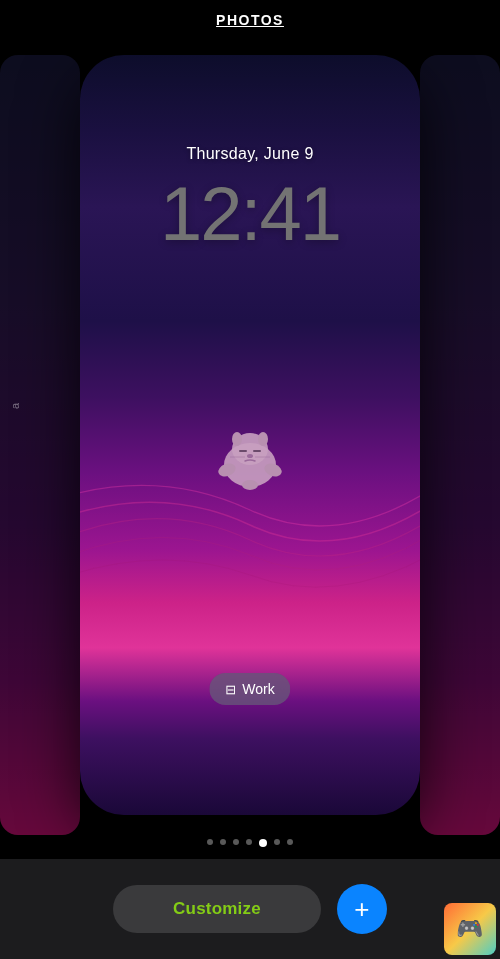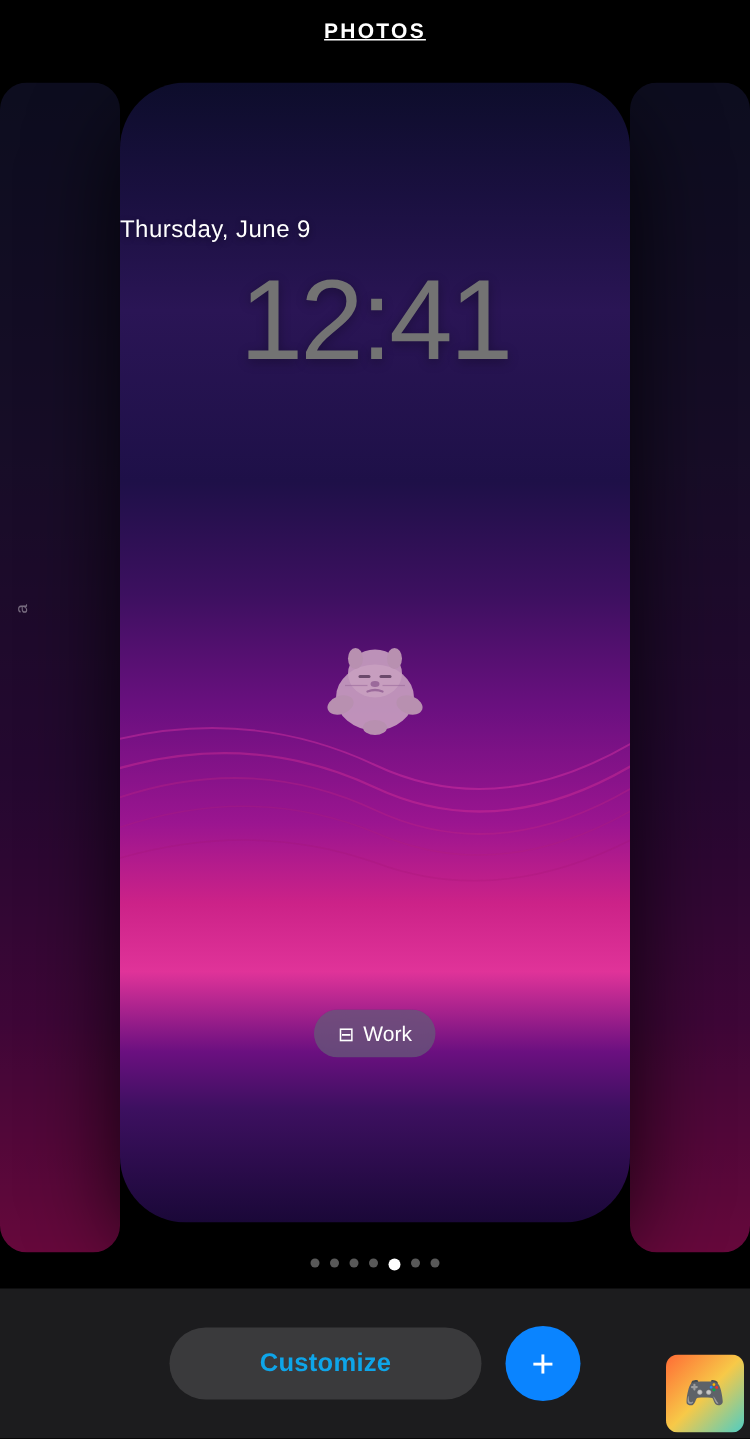--- a/index.html
+++ b/index.html
@@ -114,20 +114,21 @@
       width: 100%;
       height: 100%;
     }
 
     
     .lockscreen-date {
       position: absolute;
       top: 90px;
       left: 0;
       right: 0;
+      text-align: center;
       color: #fff;
       font-size: 16px;
       font-weight: 400;
       letter-spacing: 0.3px;
       text-shadow: 0 1px 4px rgba(0,0,0,0.4);
     }
 
     .lockscreen-time {
       position: absolute;
       top: 115px;
@@ -198,21 +199,21 @@
       background: #1c1c1e;
       display: flex;
       align-items: center;
       justify-content: center;
       z-index: 10;
       gap: 16px;
     }
 
     .customize-btn {
       background: #3a3a3c;
-      color: #0ea5e9;
+      color: #84cc16;
       border: none;
       border-radius: 24px;
       padding: 14px 60px;
       font-size: 17px;
       font-weight: 600;
       cursor: pointer;
       letter-spacing: 0.2px;
     }
 
     .add-btn {

